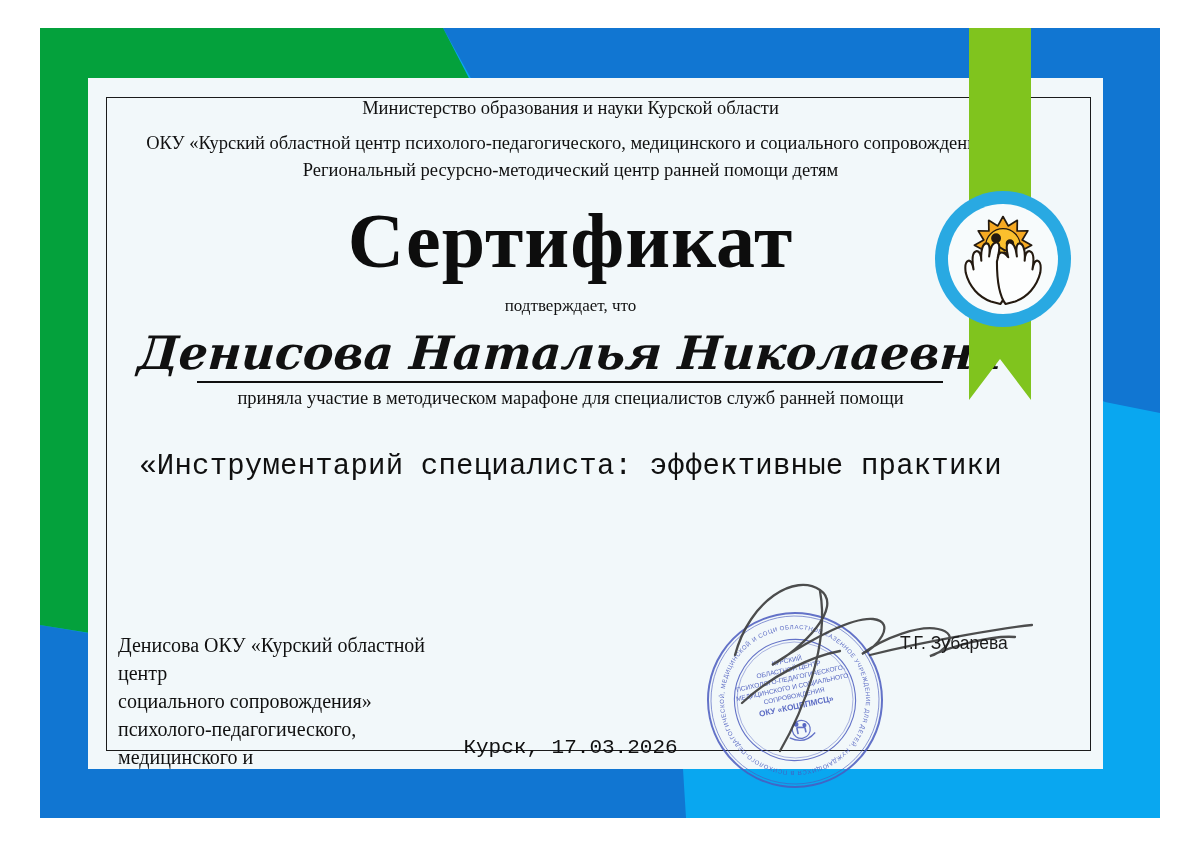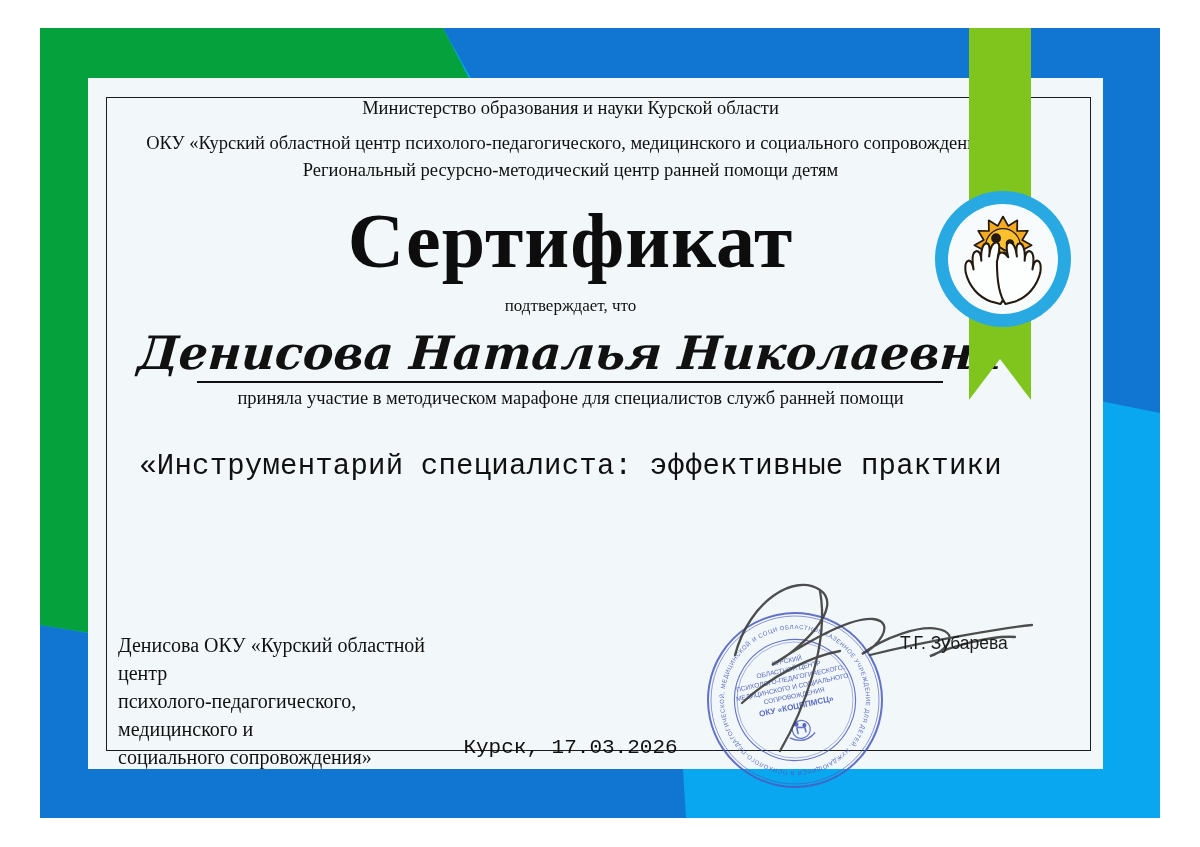--- a/index.html
+++ b/index.html
@@ -68,22 +68,22 @@
 <div class="abs ctr name">Денисова Наталья Николаевна</div>
 <div class="abs name-line"></div>
 <div class="abs ctr partic">приняла участие в методическом марафоне для специалистов служб ранней помощи</div>
 
 <div class="abs ctr event">
   <div>«Инструментарий специалиста: эффективные практики</div>
 </div>
 
 <div class="abs director">
   <div>Денисова ОКУ «Курский областной центр</div>
+  <div>социального сопровождения»</div>
   <div>психолого-педагогического, медицинского и</div>
-  <div>социального сопровождения»</div>
 </div>
 
 <svg class="abs stamp" viewBox="-90 -90 180 180">
   <g transform="rotate(-12)" stroke="rgba(74,91,190,0.85)" fill="rgba(74,91,190,0.9)">
     <circle r="87" fill="none" stroke-width="2"></circle>
     <circle r="84" fill="none" stroke-width="0.7"></circle>
     <circle r="60.5" fill="none" stroke-width="1.1"></circle>
     <circle r="58" fill="none" stroke-width="0.5"></circle>
     <defs>
       <path id="ringPath" d="M 0 -71 A 71 71 0 1 1 -0.02 -71" fill="none"></path>

